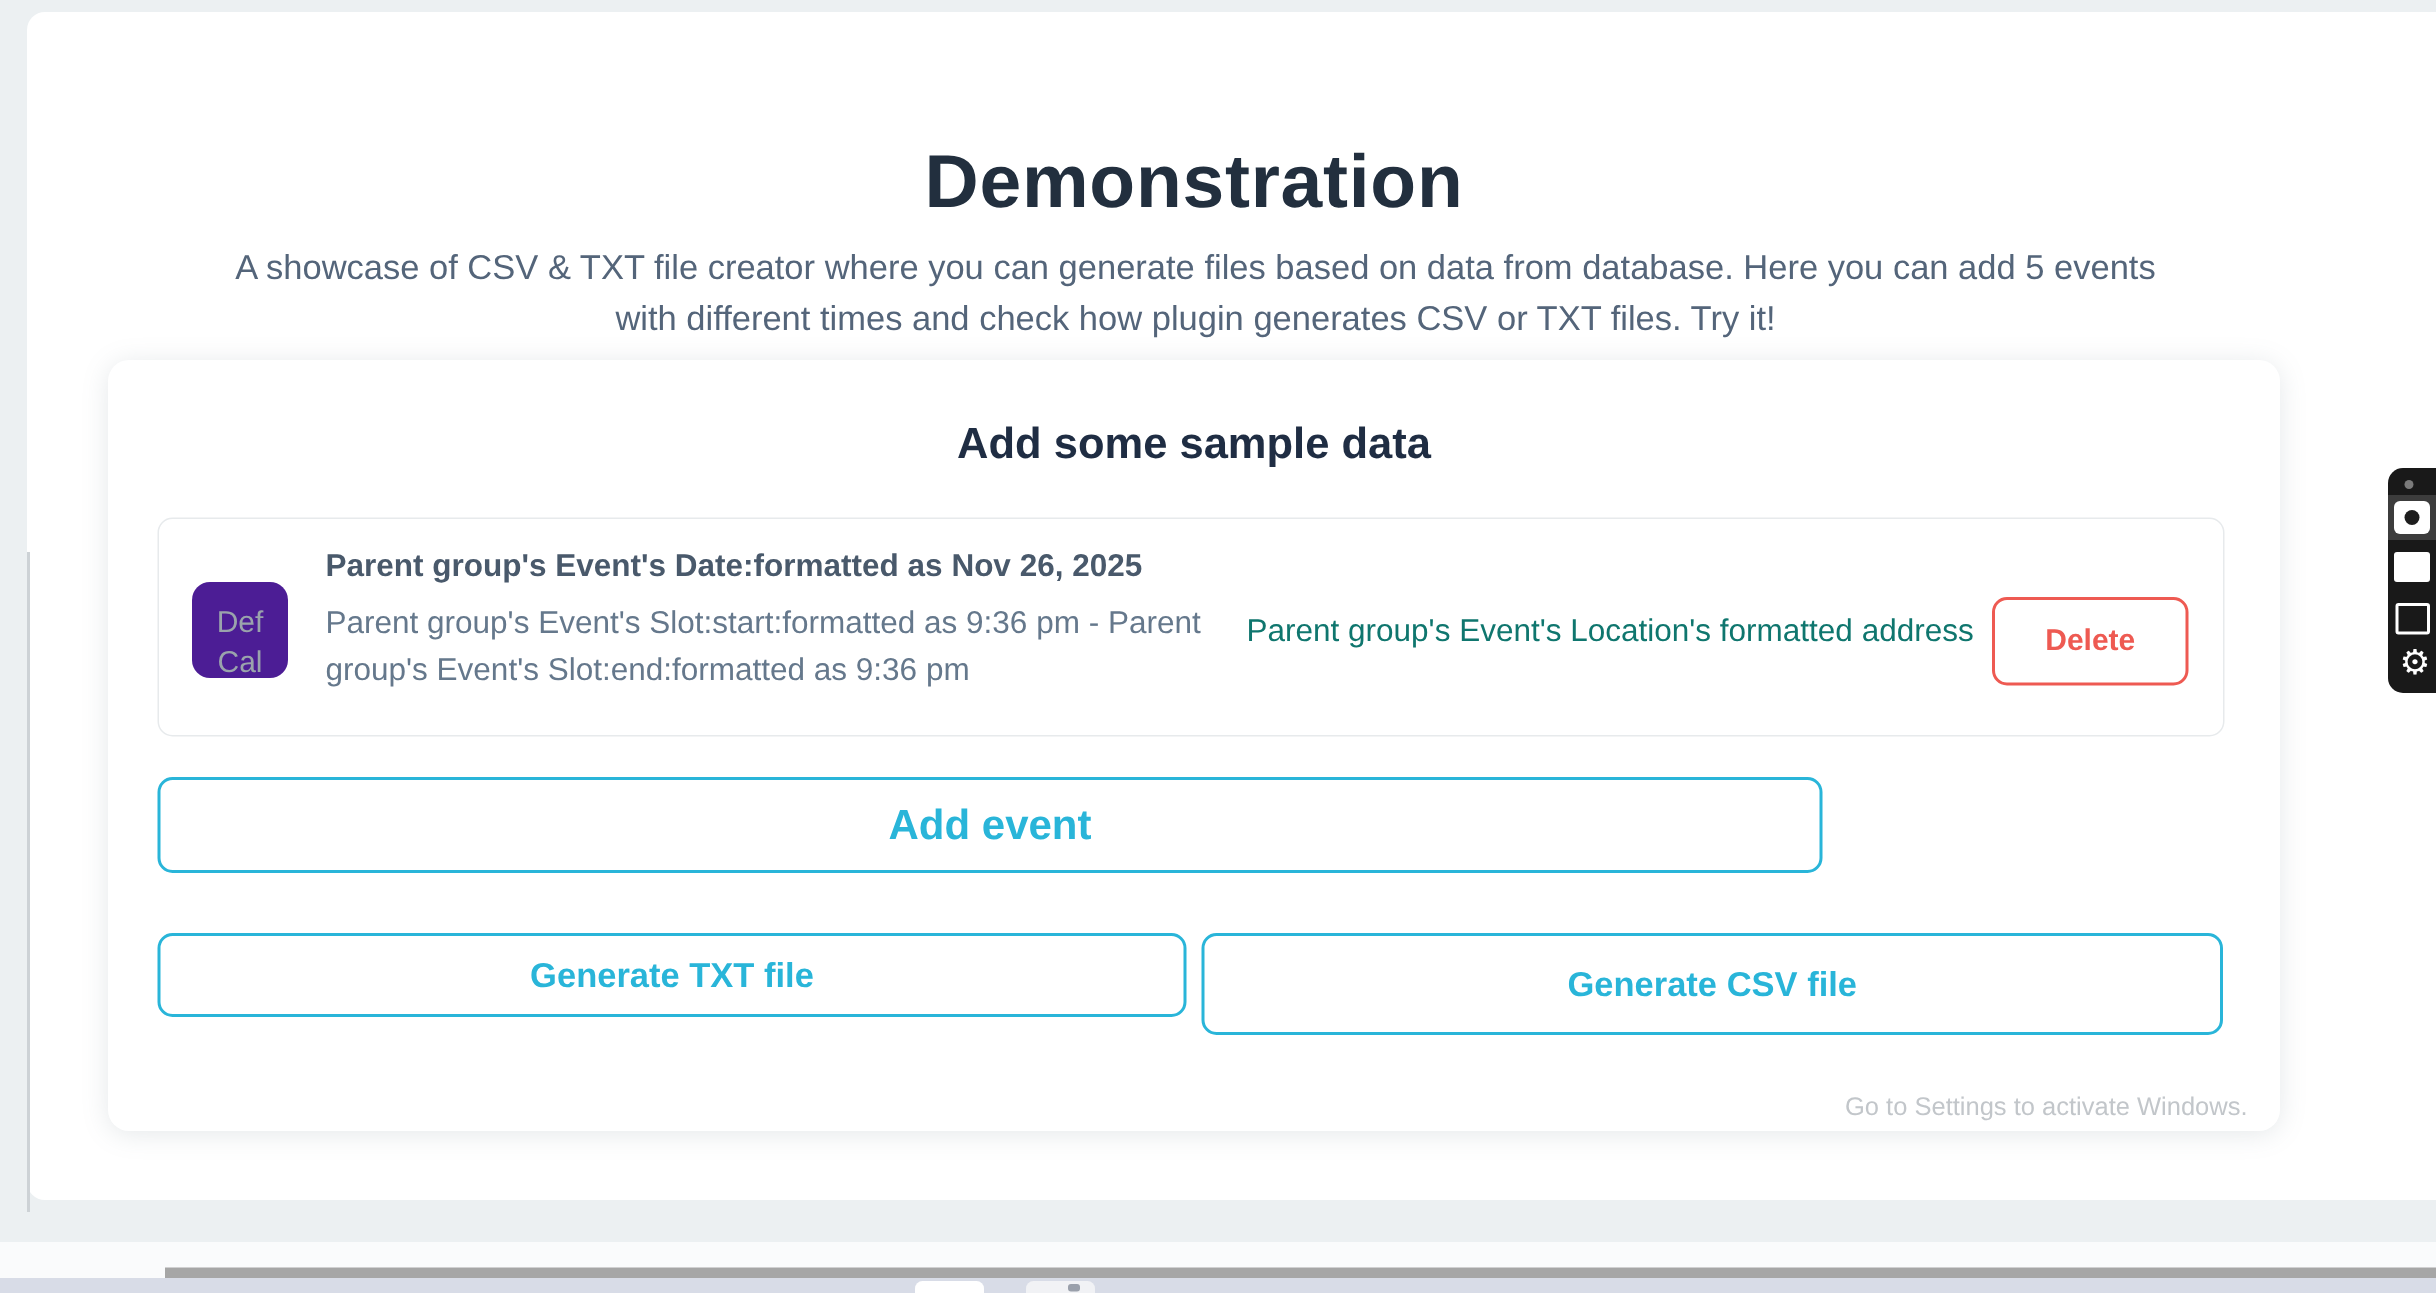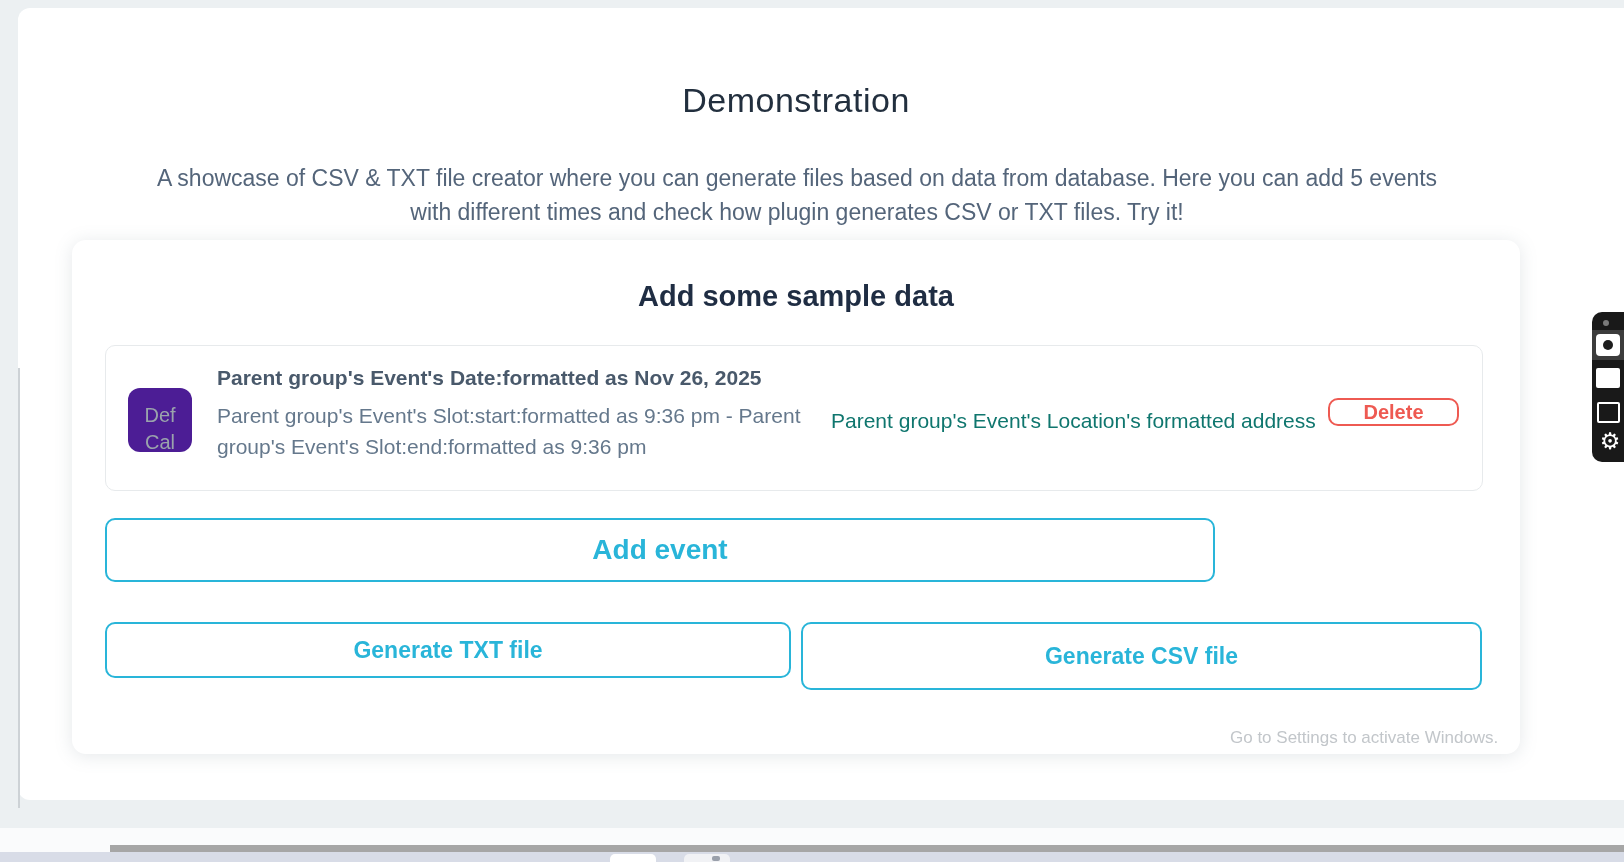--- a/index.html
+++ b/index.html
@@ -12,21 +12,21 @@
     font-family:"Liberation Sans", sans-serif;
   }
 
   .main-panel {
     position:absolute; left:18px; top:8px; width:1606px; height:792px;
     background:#ffffff; border-radius:12px 0 0 12px;
   }
 
   .page-title {
     position:absolute; left:72px; top:58px; width:1448px;
-    text-align:center; font-size:34px; font-weight:400; color:#222f3e;
+    text-align:center; font-size:50px; font-weight:700; color:#222f3e;
     letter-spacing:0.5px;
   }
   .page-subtitle {
     position:absolute; left:142px; top:138px; width:1310px;
     text-align:center; font-size:23px; line-height:34px; color:#54657a;
   }
 
   .card {
     position:absolute; left:72px; top:240px; width:1448px; height:514px;
     background:#ffffff; border-radius:14px;
@@ -48,21 +48,21 @@
     padding-top:14px; overflow:hidden;
   }
   .event-texts { position:absolute; left:111px; top:20px; width:600px; }
   .event-date { font-size:21px; font-weight:700; color:#49596b; margin:0 0 10px 0; }
   .event-time { font-size:21px; line-height:31px; color:#65788c; }
   .event-location {
     position:absolute; left:725px; top:63px; width:500px;
     font-size:21px; color:#0f766e;
   }
   .delete-btn {
-    position:absolute; left:1222px; top:52px; width:131px; height:28px;
+    position:absolute; left:1222px; top:52px; width:131px; height:59px;
     border:2px solid #ee5a52; border-radius:10px; background:#fff;
     color:#ee5a52; font-size:20px; font-weight:700; font-family:inherit;
     cursor:pointer;
   }
 
   .btn-outline-accent {
     position:absolute;
     border:2px solid #29b5d9; border-radius:10px; background:#fff;
     color:#29b5d9; font-weight:700; font-family:inherit; cursor:pointer;
   }

